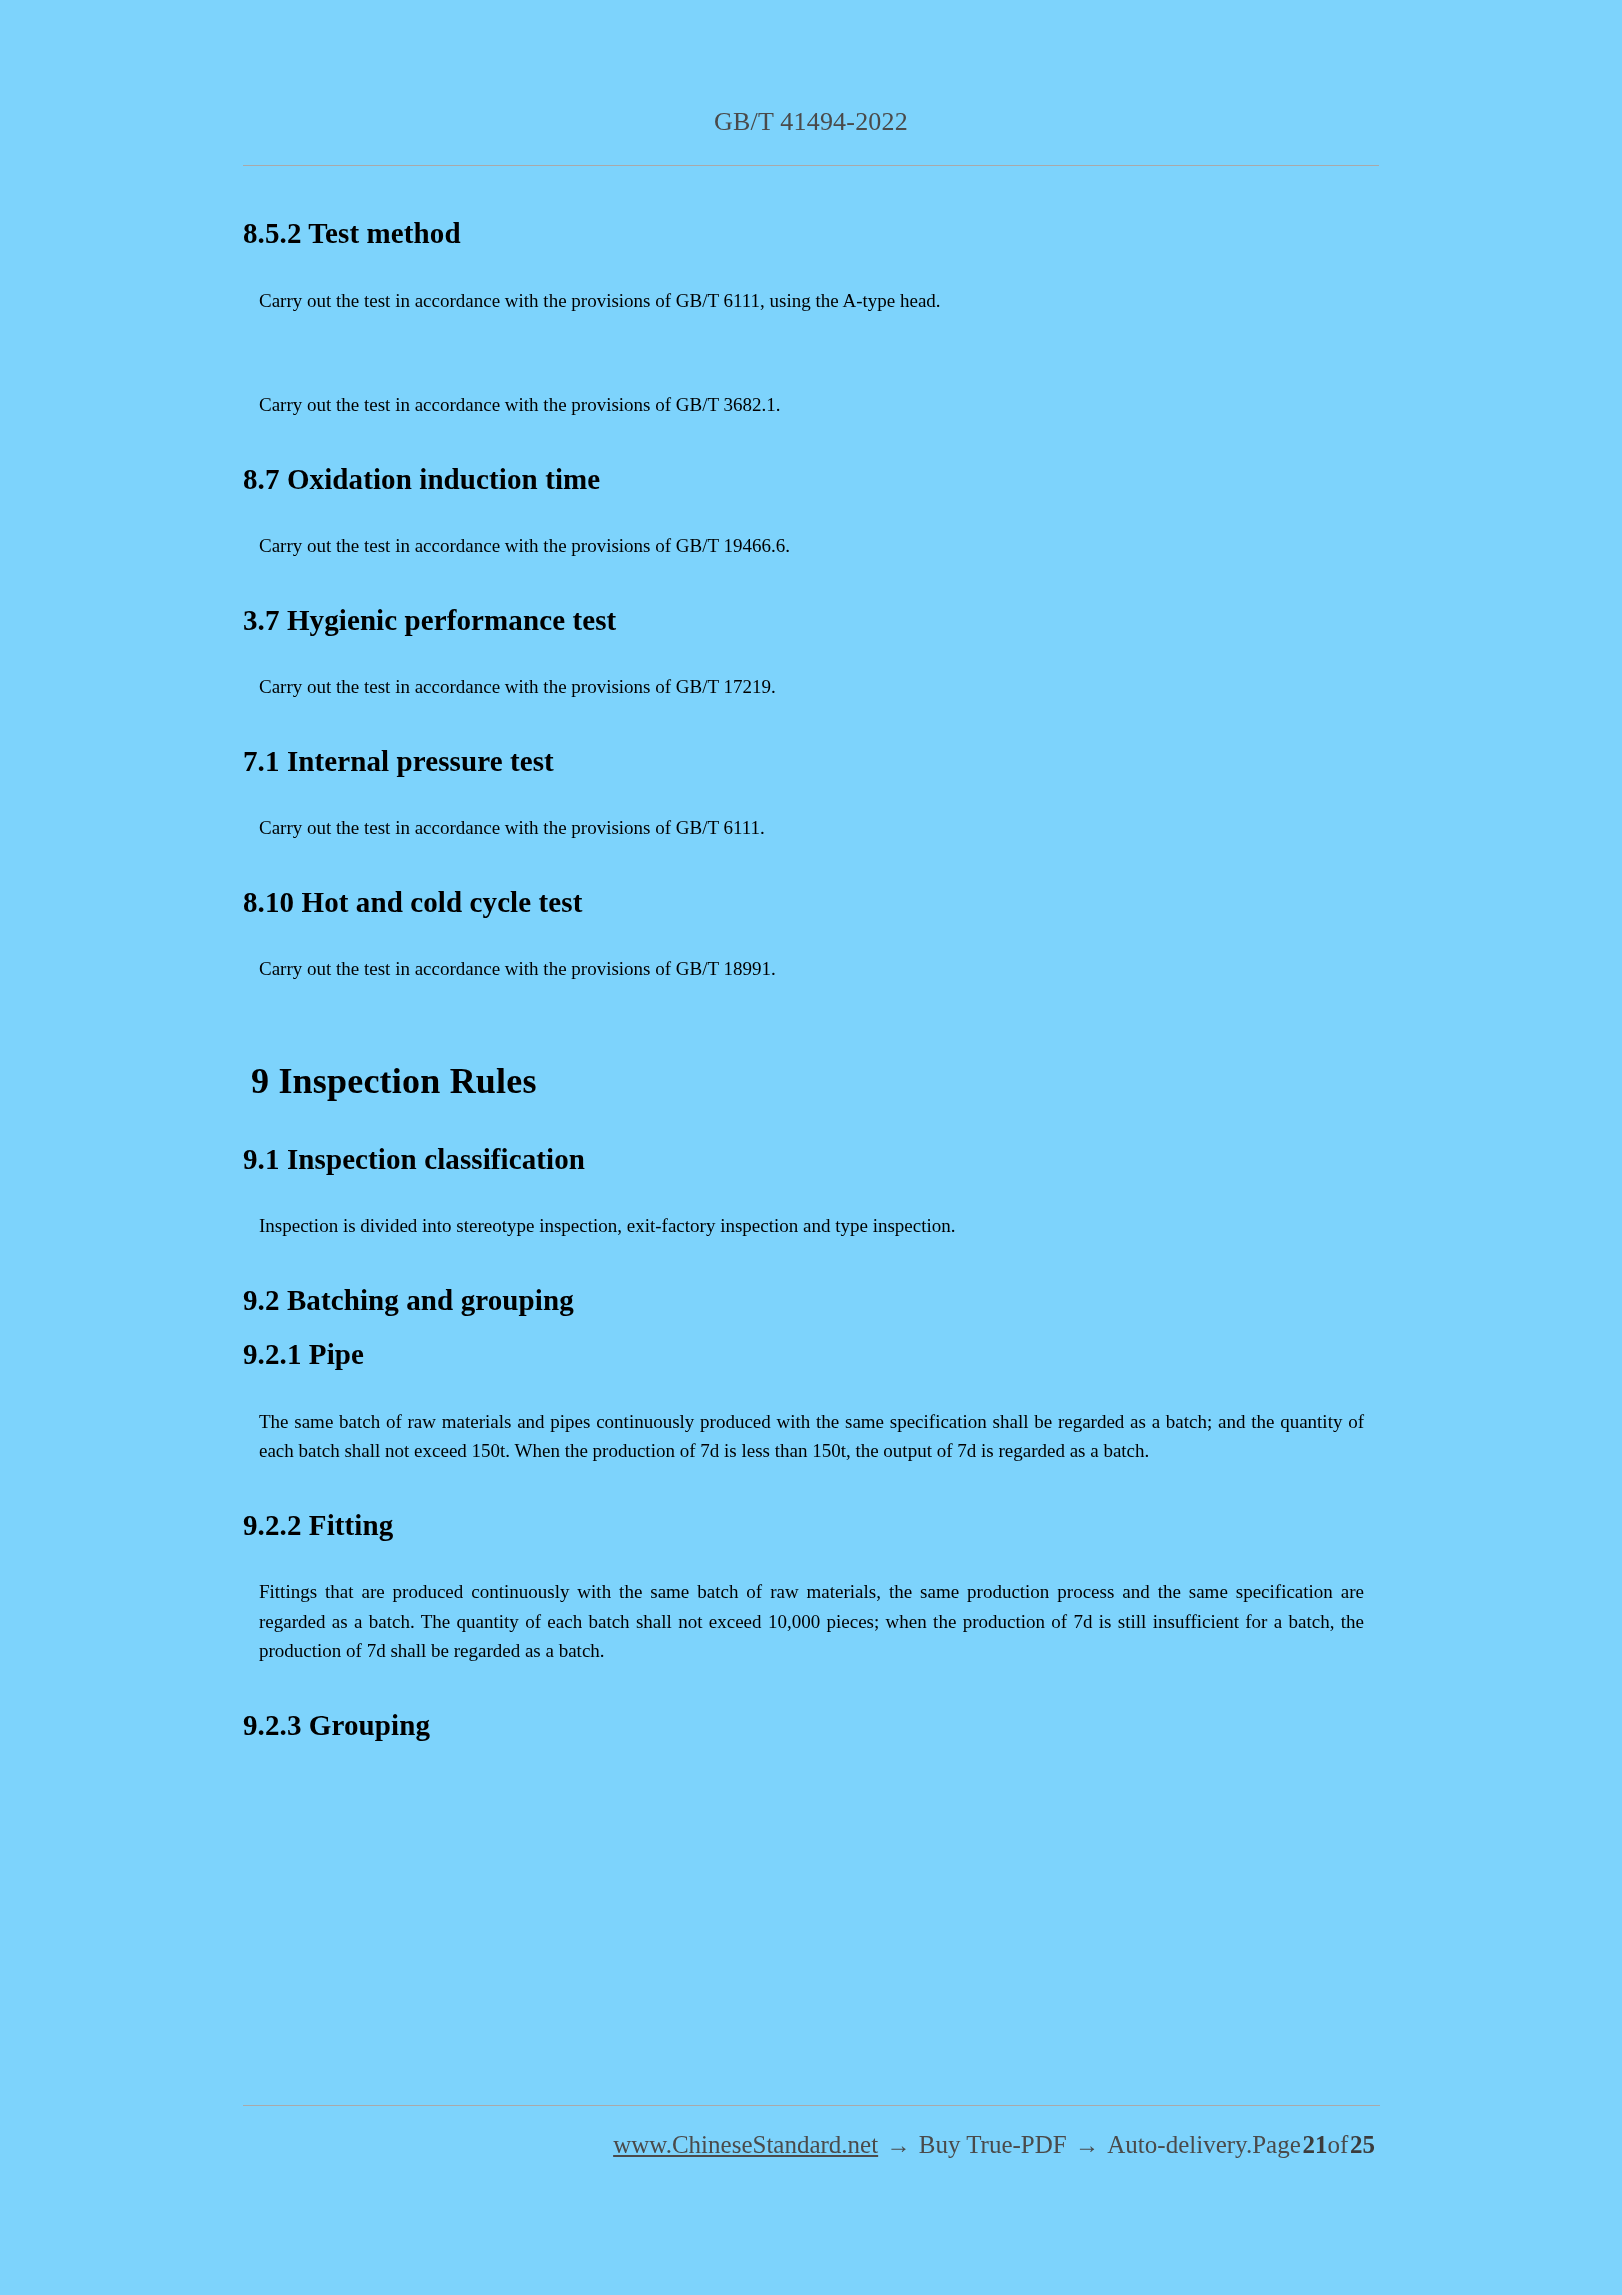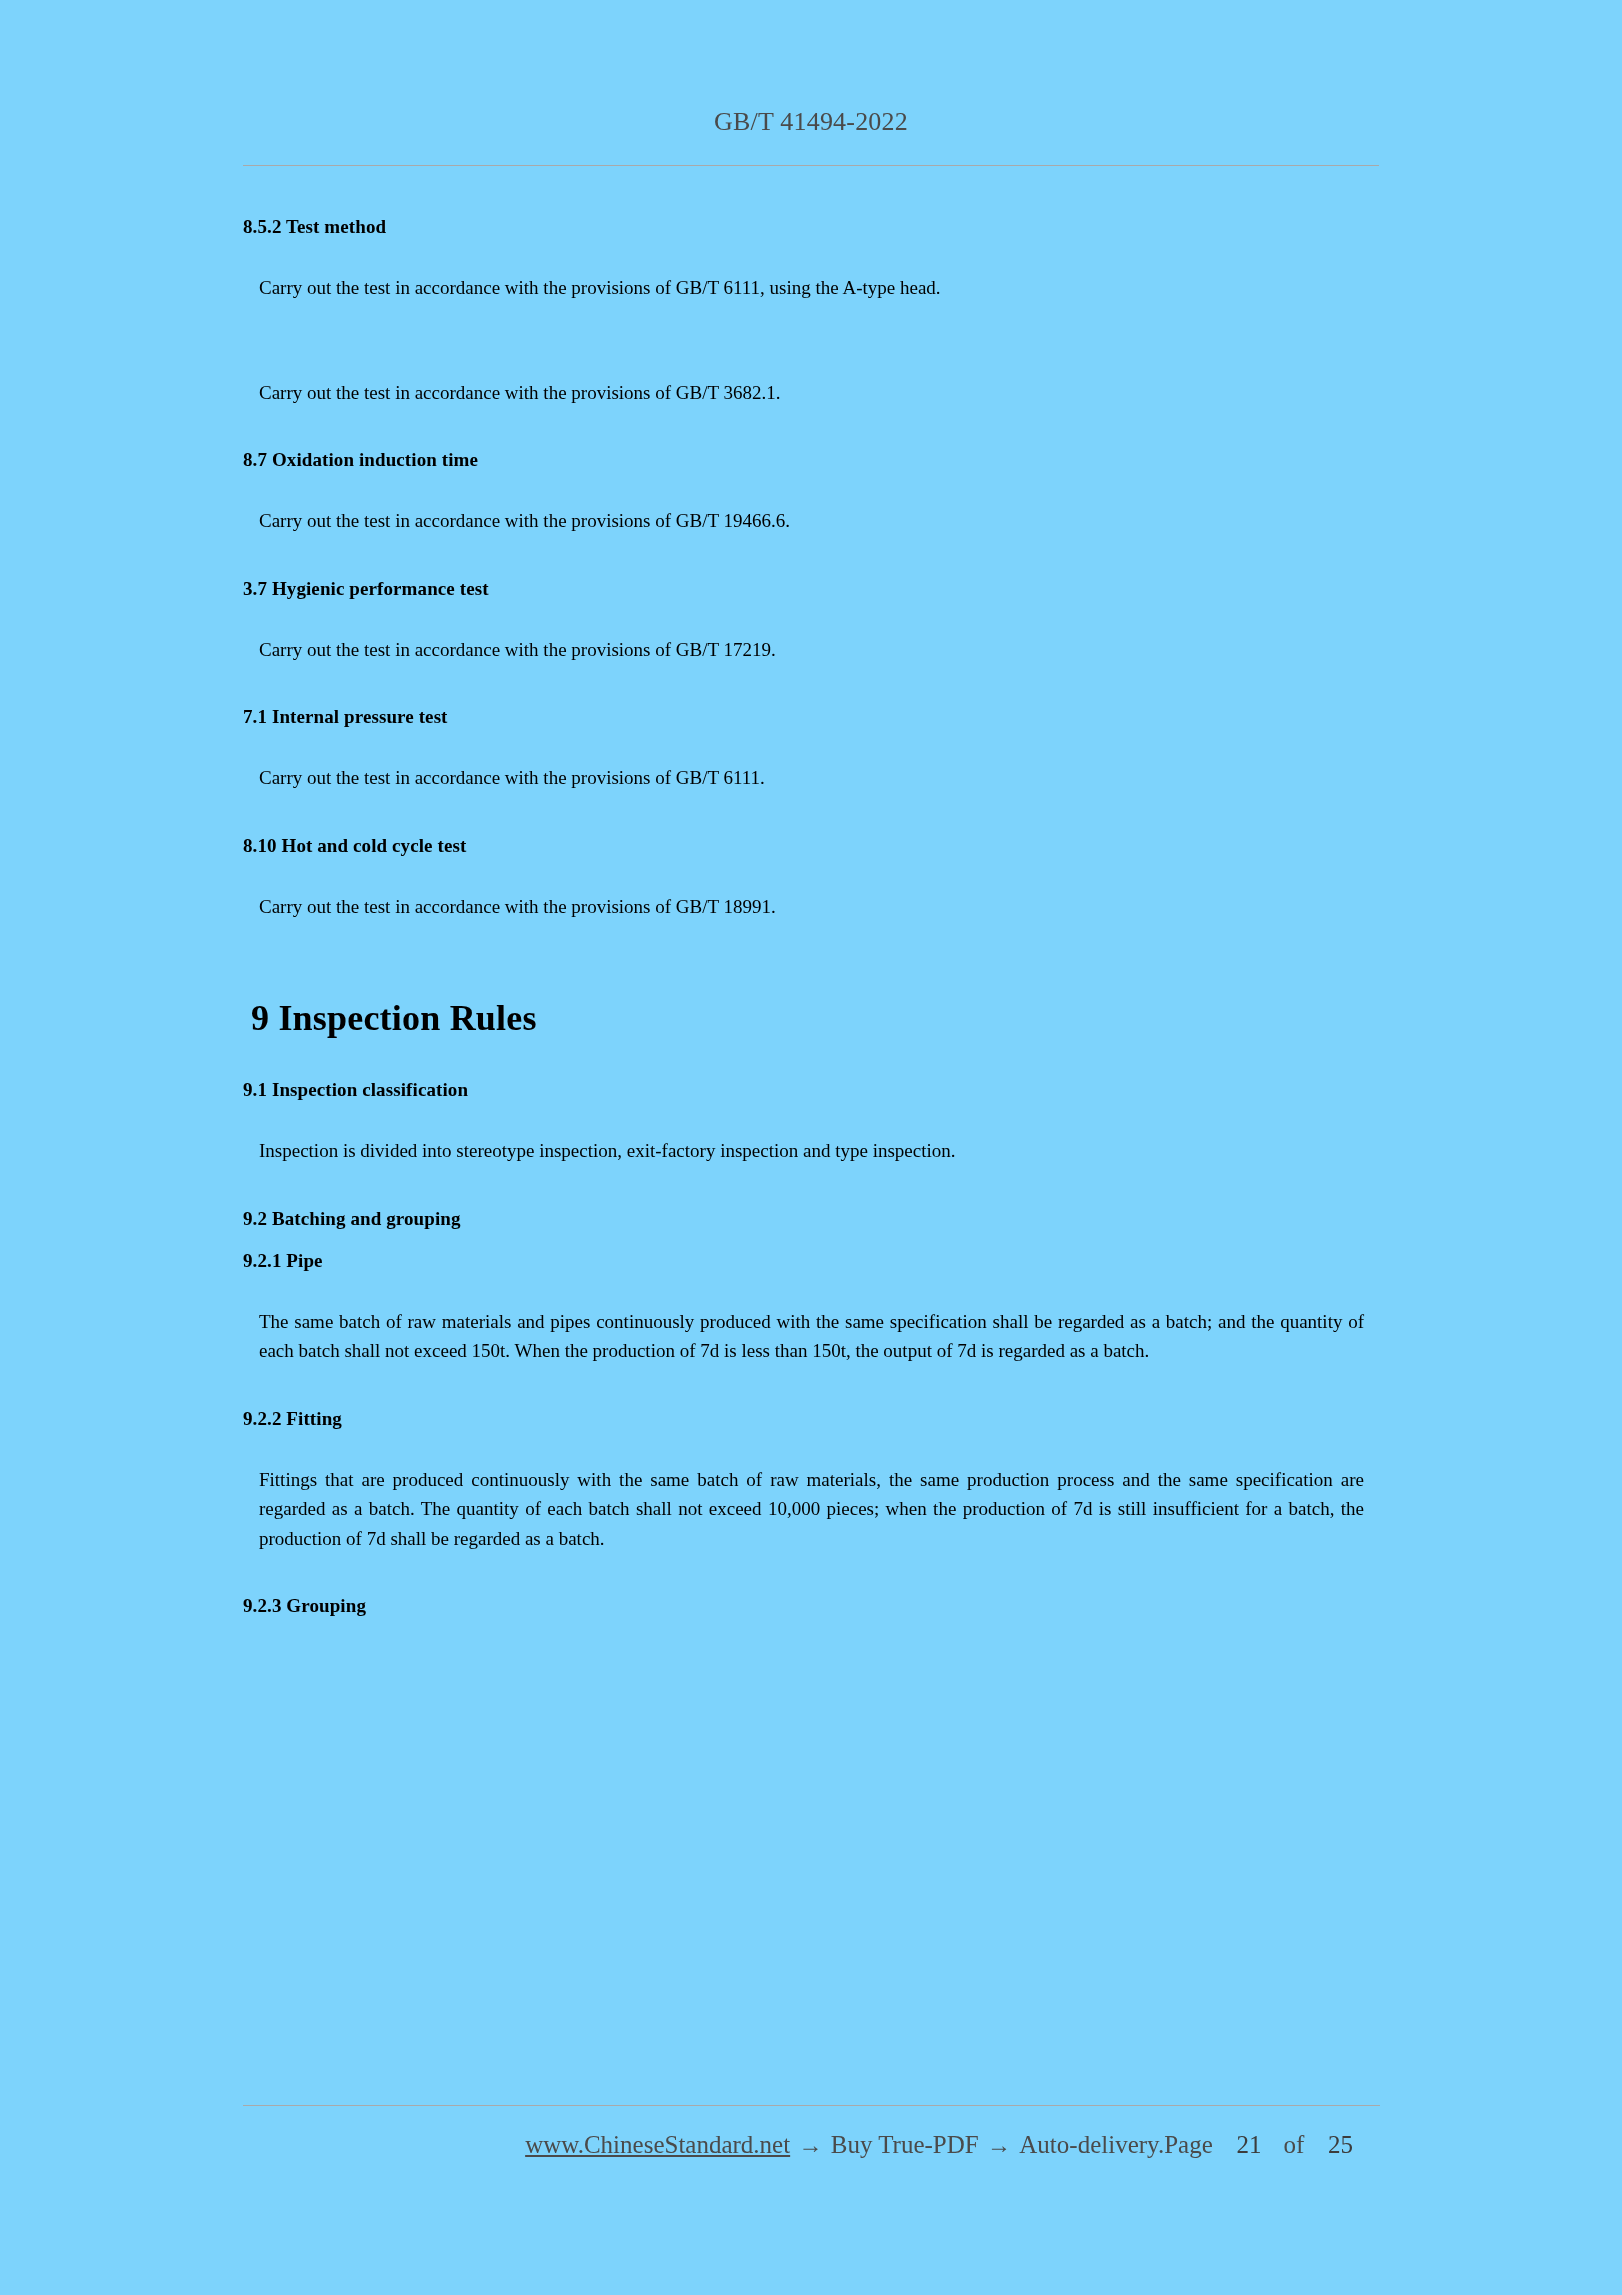--- a/index.html
+++ b/index.html
@@ -46,21 +46,21 @@
 
   
   .content {
     position: absolute;
     left: 243px;
     top: 215px;
     width: 1137px;
   }
 
   h2.sec-title {
-    font-size: 19px;
+    font-size: 29px;
     font-weight: bold;
     margin: 0 0 0 0;
     padding: 0;
     line-height: 1.25;
     letter-spacing: 0.1px;
   }
   h1.chapter-title {
     font-size: 36px;
     font-weight: bold;
     margin: 8px;
@@ -118,23 +118,23 @@
     margin: 0 8.3px;
     font-size: 24px;
     color: #4a4a4a;
   }
   .footer-pager {
     white-space: nowrap;
     padding-right: 5px;
     color: #4a4a4a;
   }
   .footer-pager .num {
-    font-weight: normal;
+    font-weight: bold;
     color: #3c3c3c;
-    margin: 0 22px;
+    margin: 0 0;
   }
   .footer-pager .lbl { margin-right: 1.7px; }
 </style>
 </head>
 <body>
 
 <div class="page">
 
   <div class="page-header">
     <div class="header-title">GB/T 41494-2022</div>

